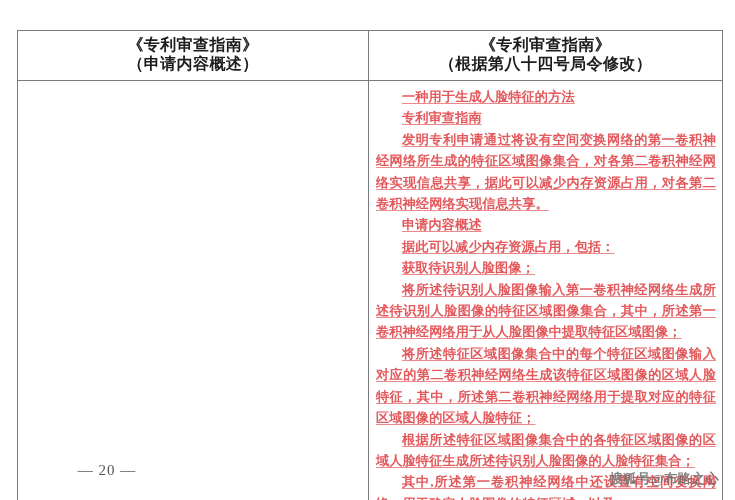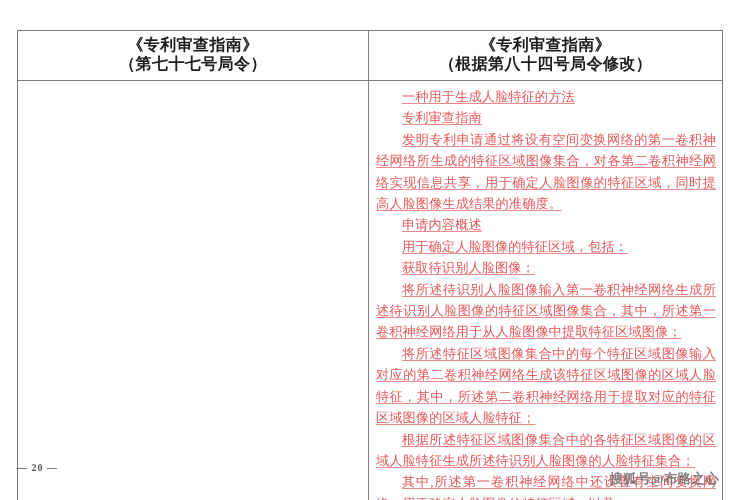--- a/index.html
+++ b/index.html
@@ -76,34 +76,34 @@
   .amend-para {
     margin: 0;
     text-decoration: underline;
     text-decoration-color: #eb8a8c;
     text-underline-offset: 2px;
     text-decoration-thickness: 1px;
     letter-spacing: 0.1px;
   }
   .amend-para.indent {
     text-indent: 26px;
+    font-weight: bold;
   }
 
   
   #page-number {
     position: absolute;
     left: 17px;
     top: 462px;
     width: 180px;
-    text-align: left;
+    text-align: center;
     font-family: "Liberation Serif", "DejaVu Serif", serif;
-    font-size: 10px;
+    font-size: 15px;
     color: #555555;
     letter-spacing: 1px;
-    font-weight: bold;
   }
 
   
   #watermark {
     position: absolute;
     right: 16px;
     top: 470px;
     font-family: "Liberation Serif", "DejaVu Serif", serif;
     font-size: 13.5px;
     font-weight: bold;
@@ -121,36 +121,36 @@
 
   <table id="compare-table">
     <colgroup>
       <col class="col-left">
       <col class="col-right">
     </colgroup>
     <tbody>
       <tr>
         <td class="header-cell">
           <div class="header-line">《专利审查指南》</div>
-          <div class="header-line">（第七十七号局令）</div>
+          <div class="header-line">（申请内容概述）</div>
         </td>
         <td class="header-cell">
           <div class="header-line">《专利审查指南》</div>
           <div class="header-line">（根据第八十四号局令修改）</div>
         </td>
       </tr>
       <tr>
         <td class="body-cell-left"></td>
         <td class="body-cell-right">
           <div class="amend-block" id="amend-block">
               <div class="amend-para indent">一种用于生成人脸特征的方法</div>
               <div class="amend-para indent">专利审查指南</div>
-              <div class="amend-para indent">发明专利申请通过将设有空间变换网络的第一卷积神经网络所生成的特征区域图像集合，对各第二卷积神经网络实现信息共享，用于确定人脸图像的特征区域，同时提高人脸图像生成结果的准确度。</div>
+              <div class="amend-para indent">发明专利申请通过将设有空间变换网络的第一卷积神经网络所生成的特征区域图像集合，对各第二卷积神经网络实现信息共享，据此可以减少内存资源占用，对各第二卷积神经网络实现信息共享。</div>
               <div class="amend-para indent">申请内容概述</div>
-              <div class="amend-para indent">用于确定人脸图像的特征区域，包括：</div>
+              <div class="amend-para indent">据此可以减少内存资源占用，包括：</div>
               <div class="amend-para indent">获取待识别人脸图像；</div>
               <div class="amend-para indent">将所述待识别人脸图像输入第一卷积神经网络生成所述待识别人脸图像的特征区域图像集合，其中，所述第一卷积神经网络用于从人脸图像中提取特征区域图像；</div>
               <div class="amend-para indent">将所述特征区域图像集合中的每个特征区域图像输入对应的第二卷积神经网络生成该特征区域图像的区域人脸特征，其中，所述第二卷积神经网络用于提取对应的特征区域图像的区域人脸特征；</div>
               <div class="amend-para indent">根据所述特征区域图像集合中的各特征区域图像的区域人脸特征生成所述待识别人脸图像的人脸特征集合；</div>
               <div class="amend-para indent">其中,所述第一卷积神经网络中还设置有空间变换网络，用于确定人脸图像的特征区域；以及</div>
             </div>
         </td>
       </tr>
     </tbody>
   </table>

